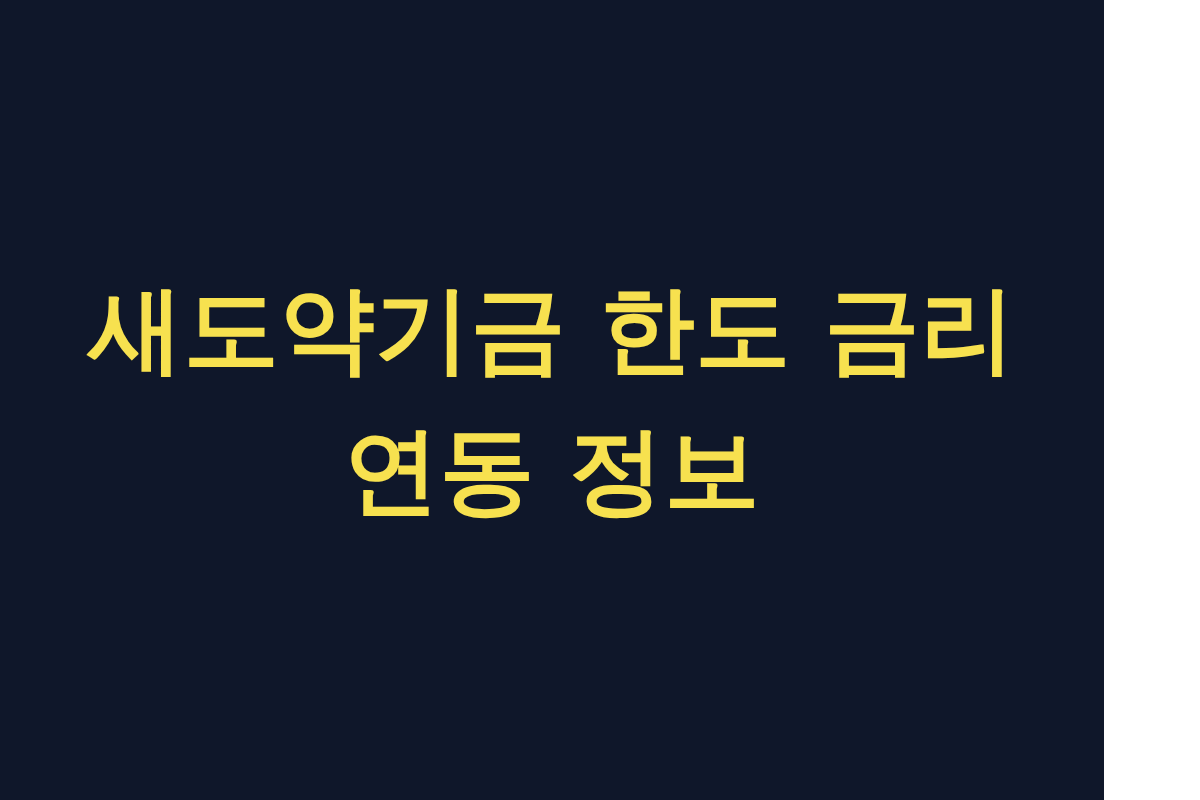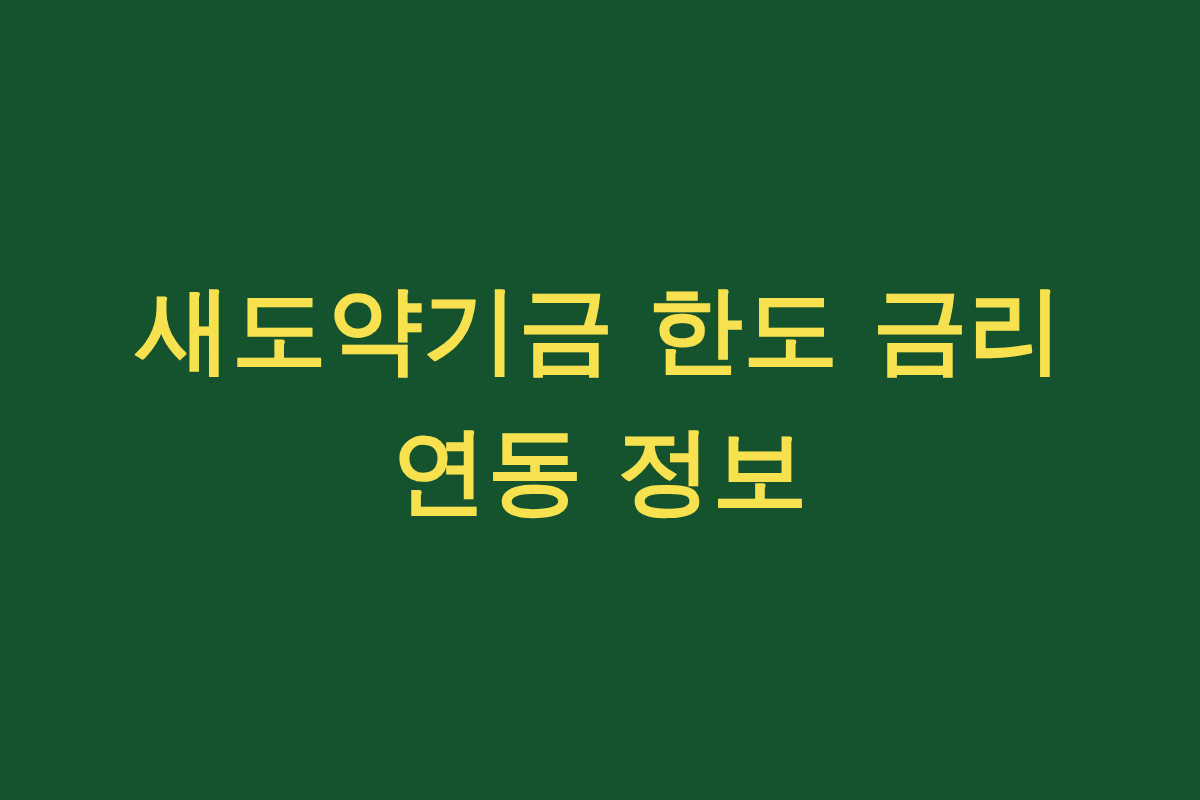--- a/index.html
+++ b/index.html
@@ -40,17 +40,17 @@
     letter-spacing: 0.006em;
     word-break: keep-all;
     overflow-wrap: break-word;
     text-rendering: optimizeLegibility;
     -webkit-font-smoothing: antialiased;
   }
 </style>
 </head>
 <body style="width: 1200px; height: 800px;">
 
-<div id="banner" style="background: #14532d; width: 1200px; height: 800px;">
+<div id="banner" style="background: #0f172a; width: 1104px; height: 800px;">
 
   <h1 id="banner-text" style="color: rgb(247, 225, 79); font-size: 95px; text-align: center;">새도약기금 한도 금리 연동 정보</h1>
 
 </div>
 
 </body></html>

